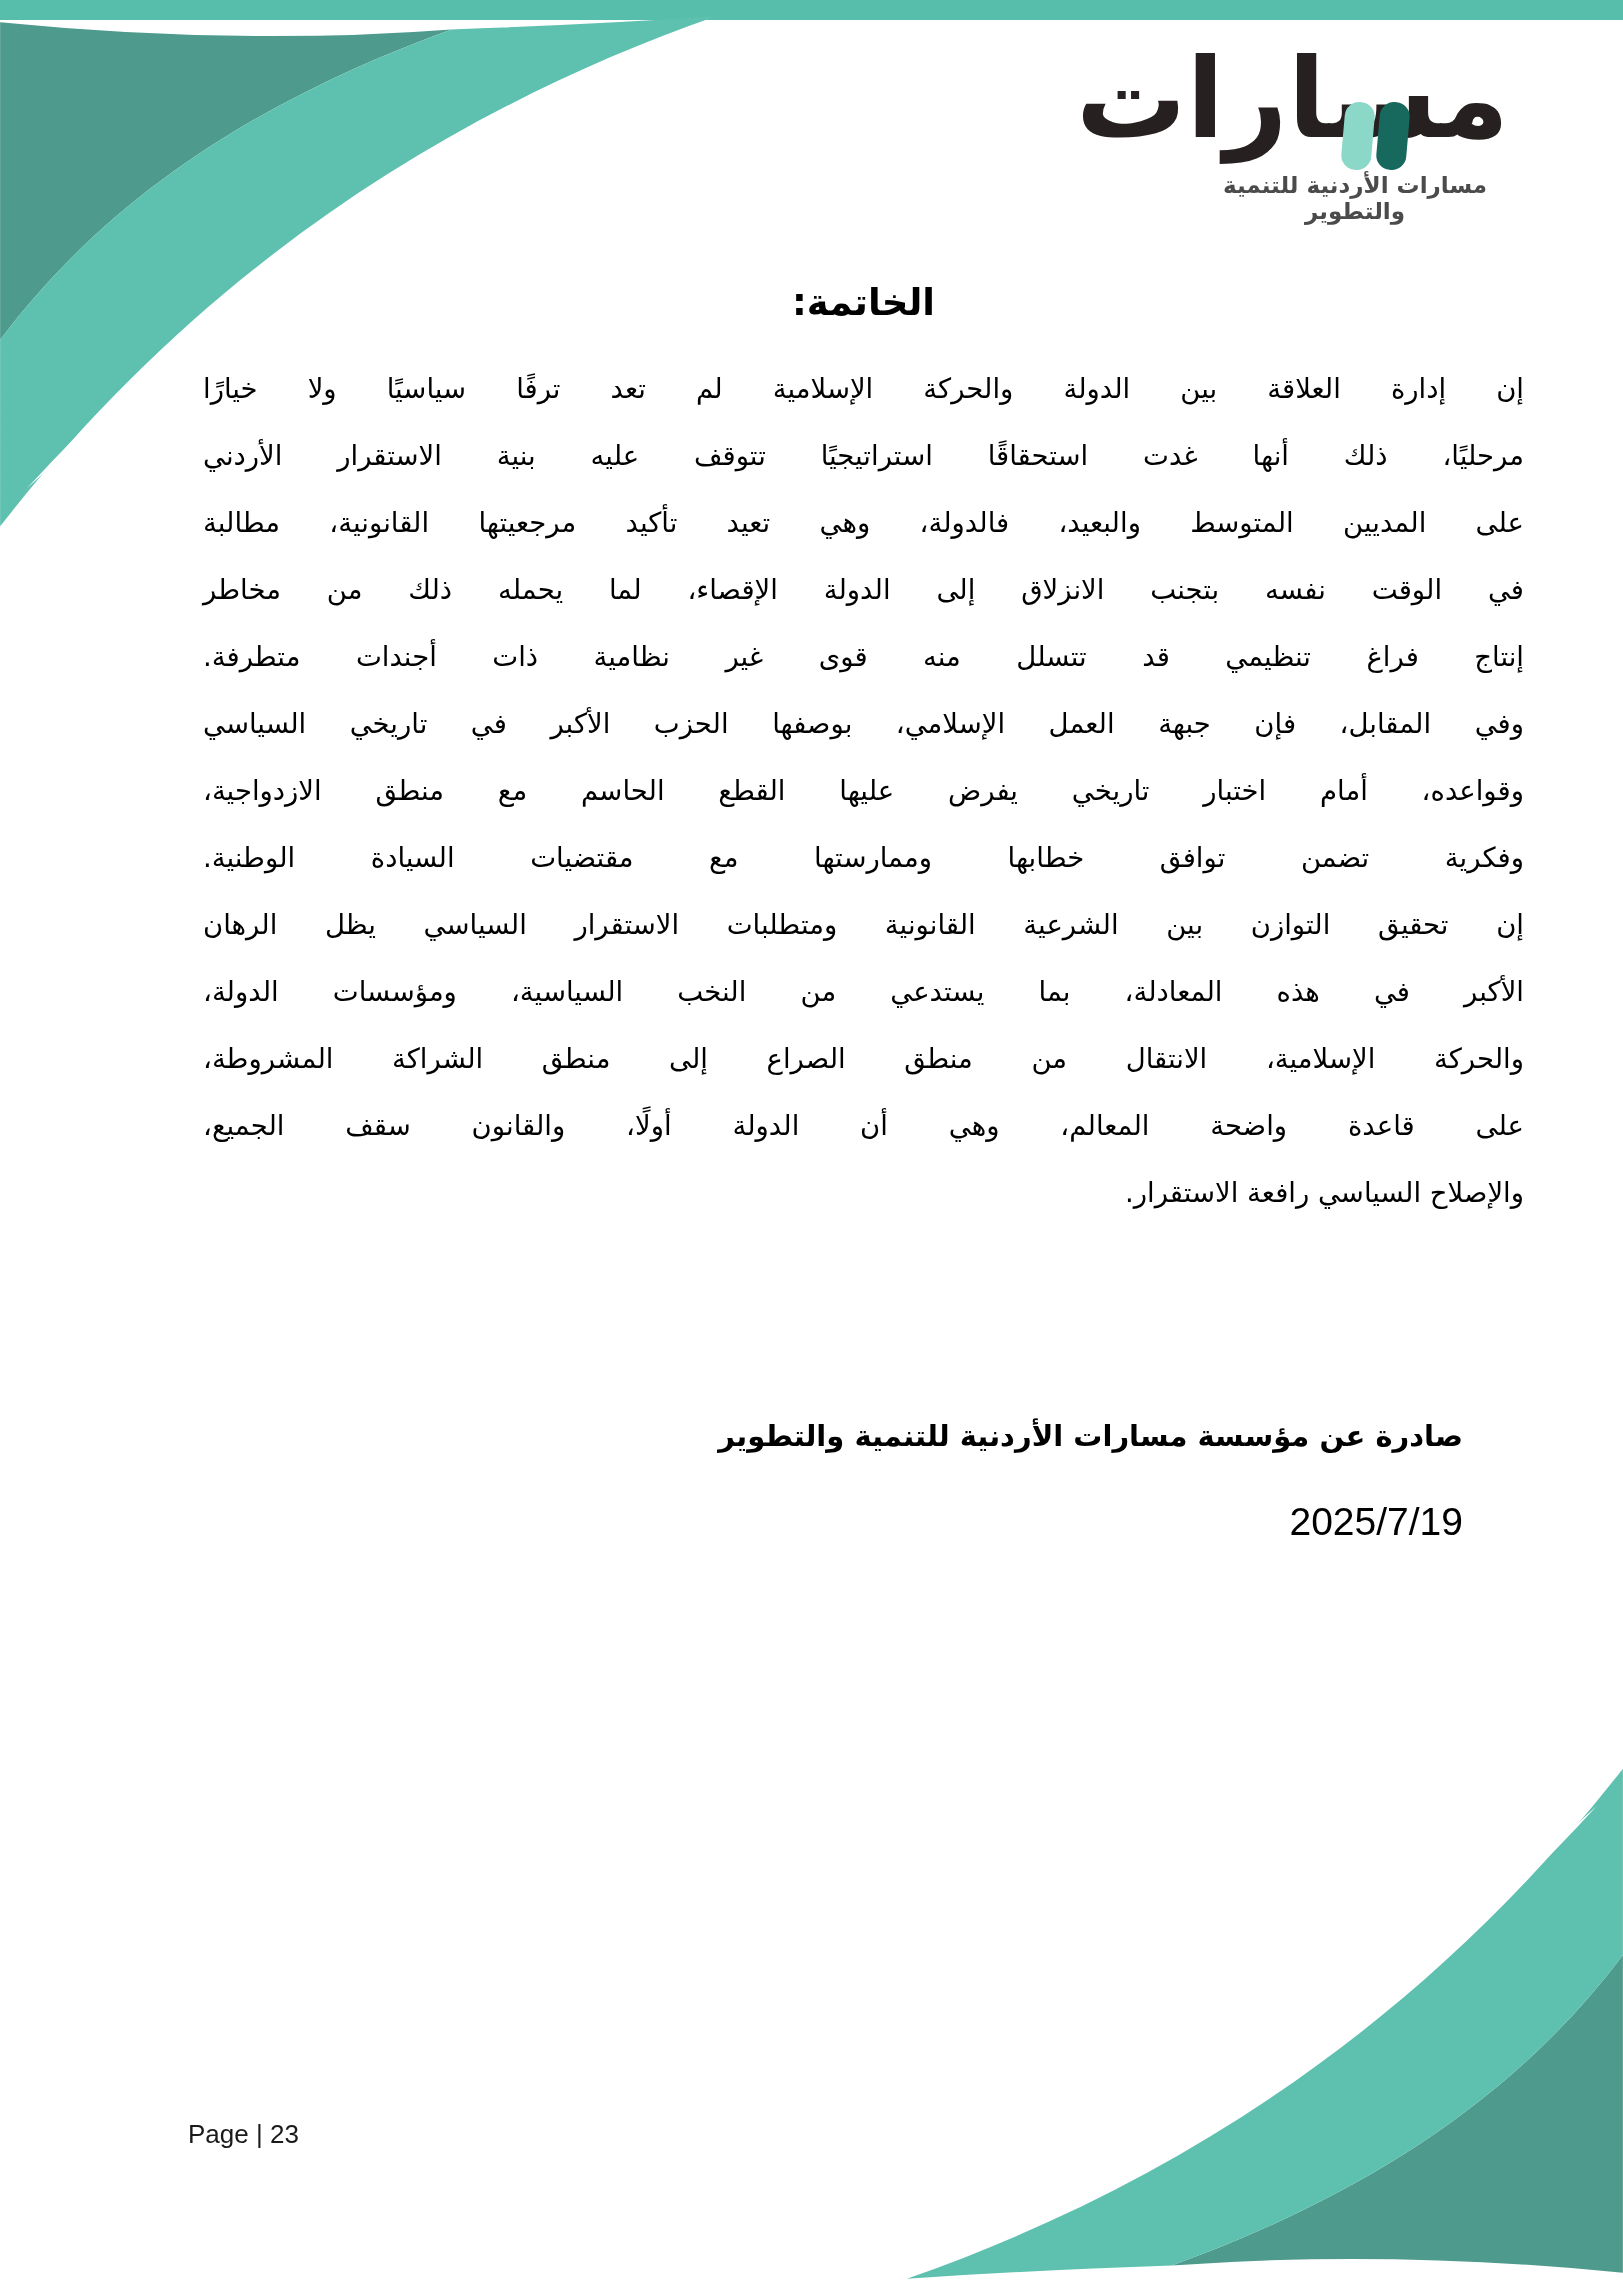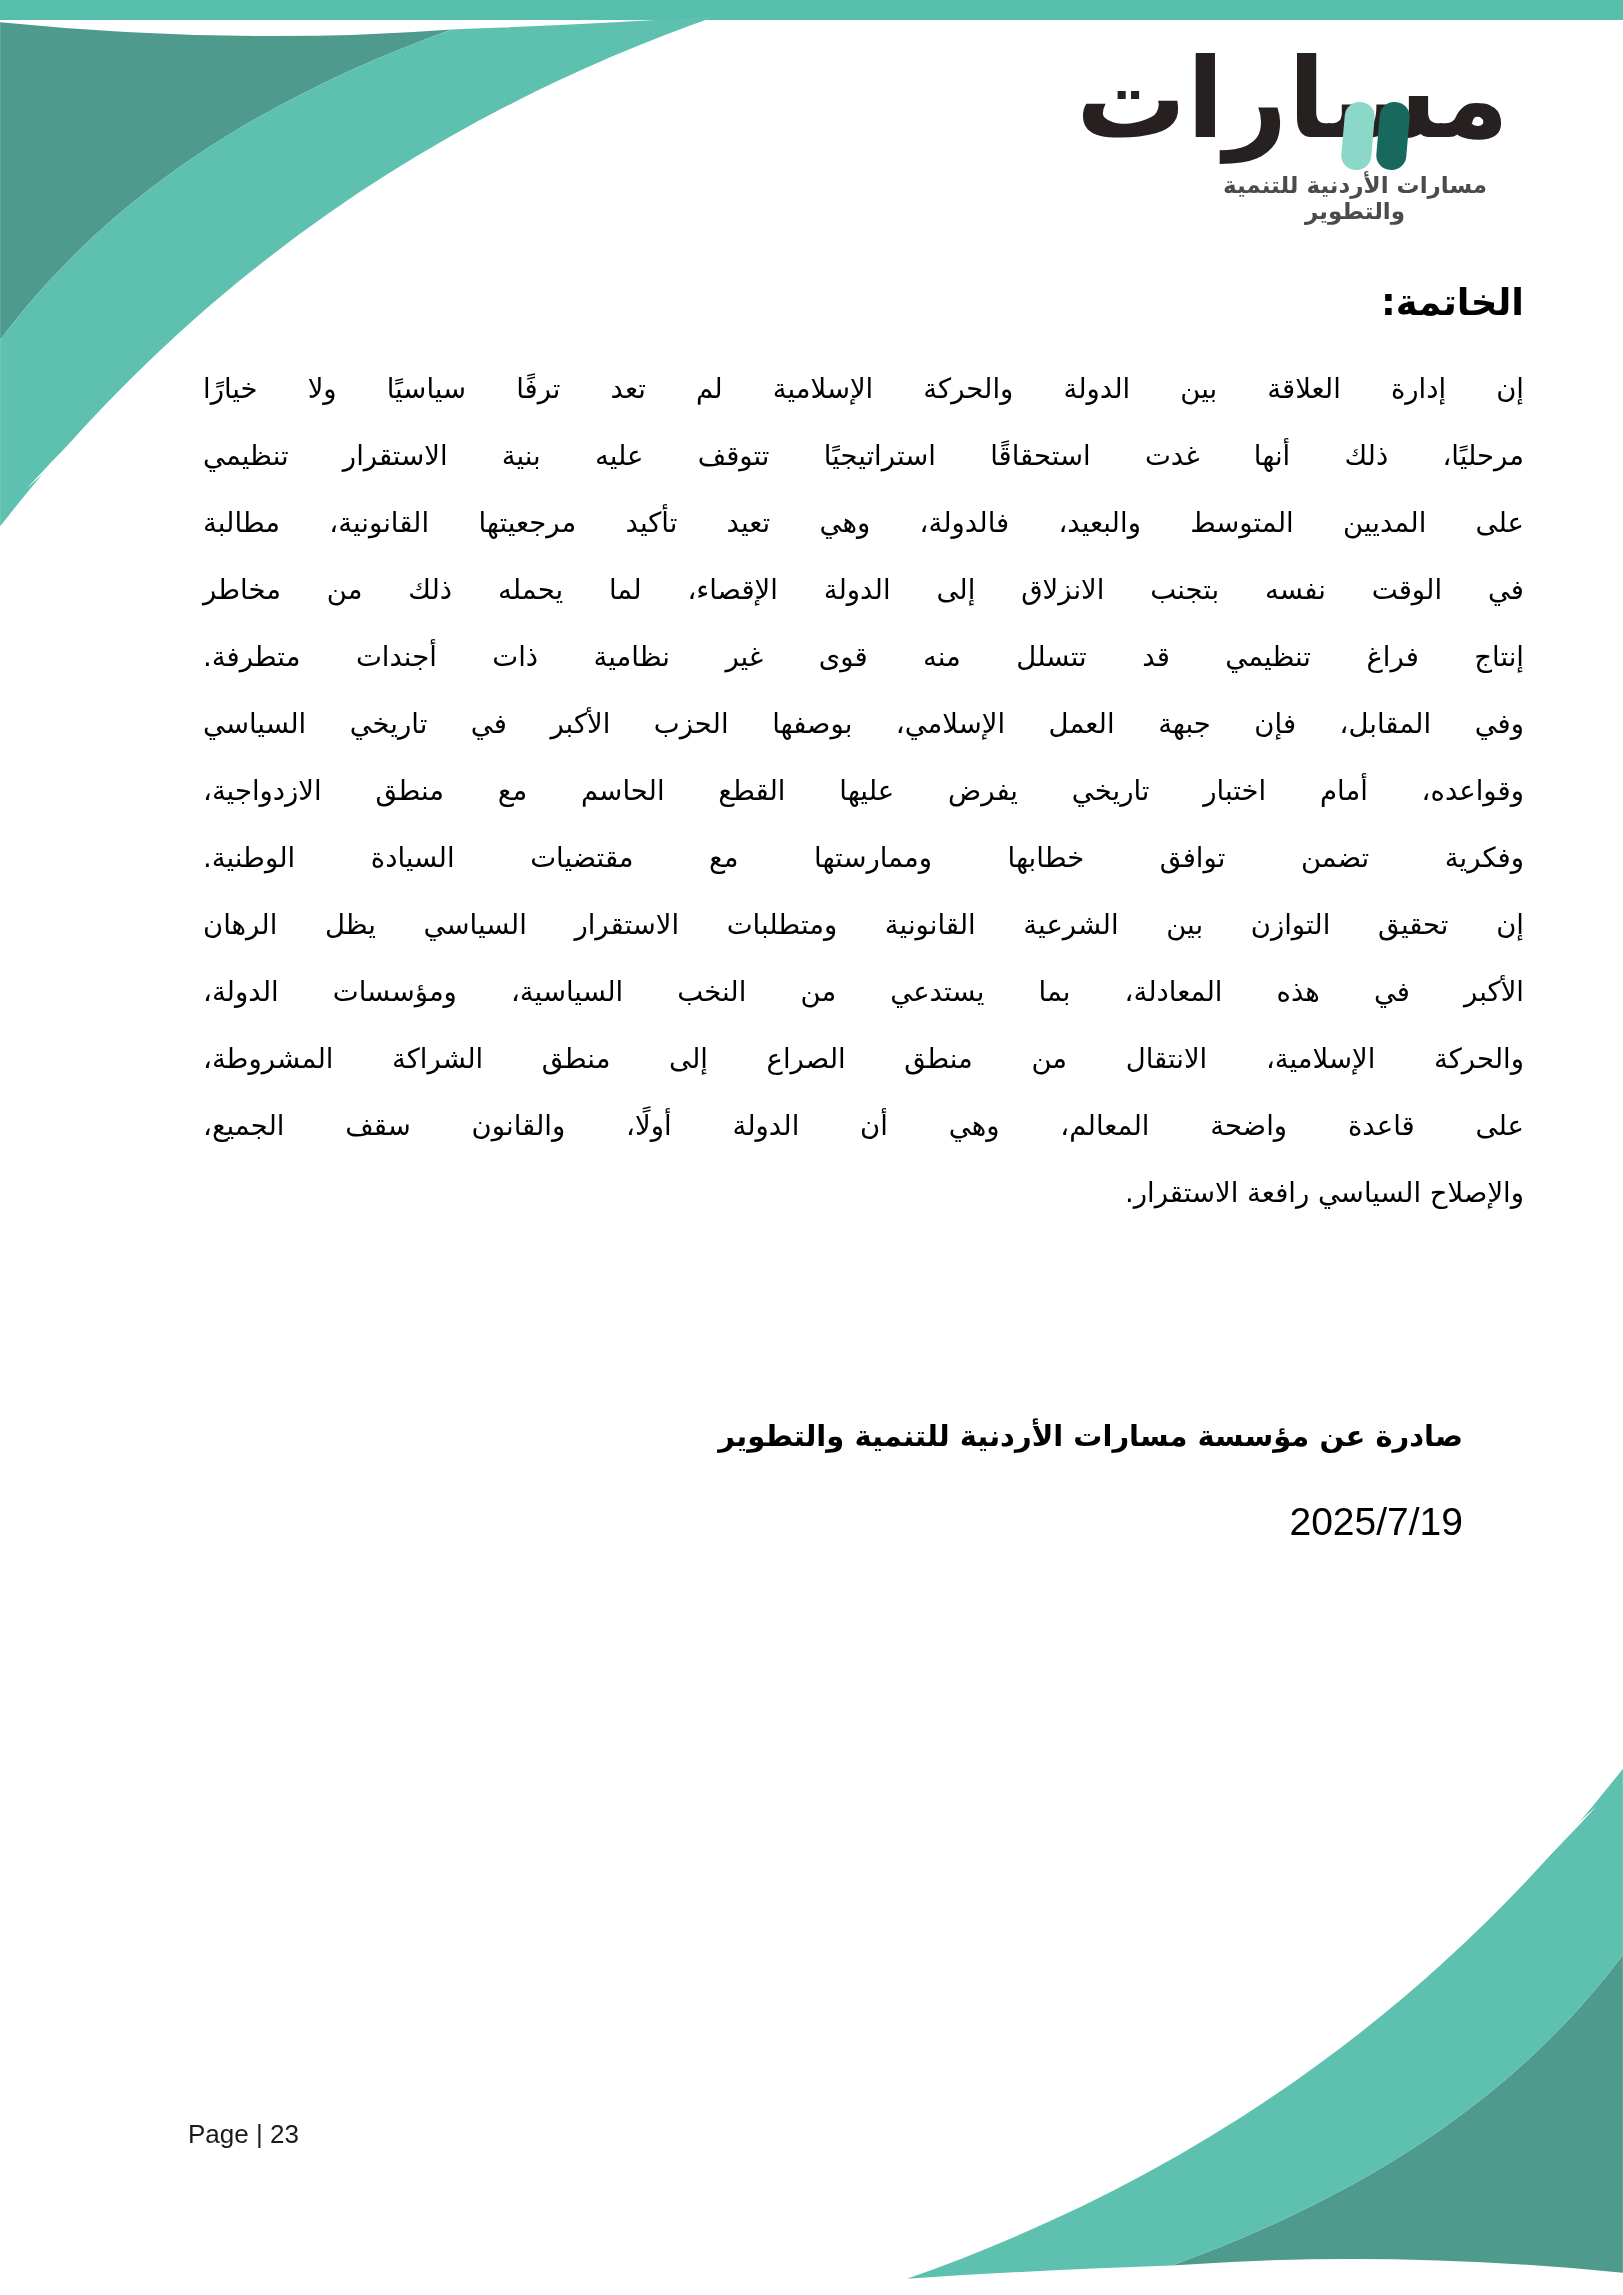--- a/index.html
+++ b/index.html
@@ -40,21 +40,21 @@
   .tooth-dark  { right:101px; background:#17695e; transform:rotate(5deg); }
   .logo-tagline {
     direction:rtl;
     margin-top:3.9px;
     font-size:23px; font-weight:600; color:#4b4b4b;
   }
 
   
   .heading {
     position:absolute; top:277px; right:99px; left:203px;
-    direction:rtl; text-align:right;
+    direction:rtl; text-align:center;
     font-size:37px; font-weight:bold; color:#000;
     line-height:52px;
   }
   .para {
     position:absolute; top:355px; right:99px; left:203px;
     direction:rtl; color:#000;
   }
   .para-line {
     display:block;
     font-size:27.5px; line-height:67px; white-space:nowrap;
@@ -109,21 +109,21 @@
   <div class="logo-word">مسارات</div>
   <span class="tooth tooth-light"></span>
   <span class="tooth tooth-dark"></span>
   <div class="logo-tagline">مسارات الأردنية للتنمية والتطوير</div>
 </div>
 
 <div class="heading">الخاتمة:</div>
 
 <div class="para">
   <span class="para-line">إن إدارة العلاقة بين الدولة والحركة الإسلامية لم تعد ترفًا سياسيًا ولا خيارًا</span>
-  <span class="para-line">مرحليًا، ذلك أنها غدت استحقاقًا استراتيجيًا تتوقف عليه بنية الاستقرار تنظيمي</span>
+  <span class="para-line">مرحليًا، ذلك أنها غدت استحقاقًا استراتيجيًا تتوقف عليه بنية الاستقرار الأردني</span>
   <span class="para-line">على المديين المتوسط والبعيد، فالدولة، وهي تعيد تأكيد مرجعيتها القانونية، مطالبة</span>
   <span class="para-line">في الوقت نفسه بتجنب الانزلاق إلى الدولة الإقصاء، لما يحمله ذلك من مخاطر</span>
   <span class="para-line">إنتاج فراغ تنظيمي قد تتسلل منه قوى غير نظامية ذات أجندات متطرفة.</span>
   <span class="para-line">وفي المقابل، فإن جبهة العمل الإسلامي، بوصفها الحزب الأكبر في تاريخي السياسي</span>
   <span class="para-line">وقواعده، أمام اختبار تاريخي يفرض عليها القطع الحاسم مع منطق الازدواجية،</span>
   <span class="para-line">وفكرية تضمن توافق خطابها وممارستها مع مقتضيات السيادة الوطنية.</span>
   <span class="para-line">إن تحقيق التوازن بين الشرعية القانونية ومتطلبات الاستقرار السياسي يظل الرهان</span>
   <span class="para-line">الأكبر في هذه المعادلة، بما يستدعي من النخب السياسية، ومؤسسات الدولة،</span>
   <span class="para-line">والحركة الإسلامية، الانتقال من منطق الصراع إلى منطق الشراكة المشروطة،</span>
   <span class="para-line">على قاعدة واضحة المعالم، وهي أن الدولة أولًا، والقانون سقف الجميع،</span>

